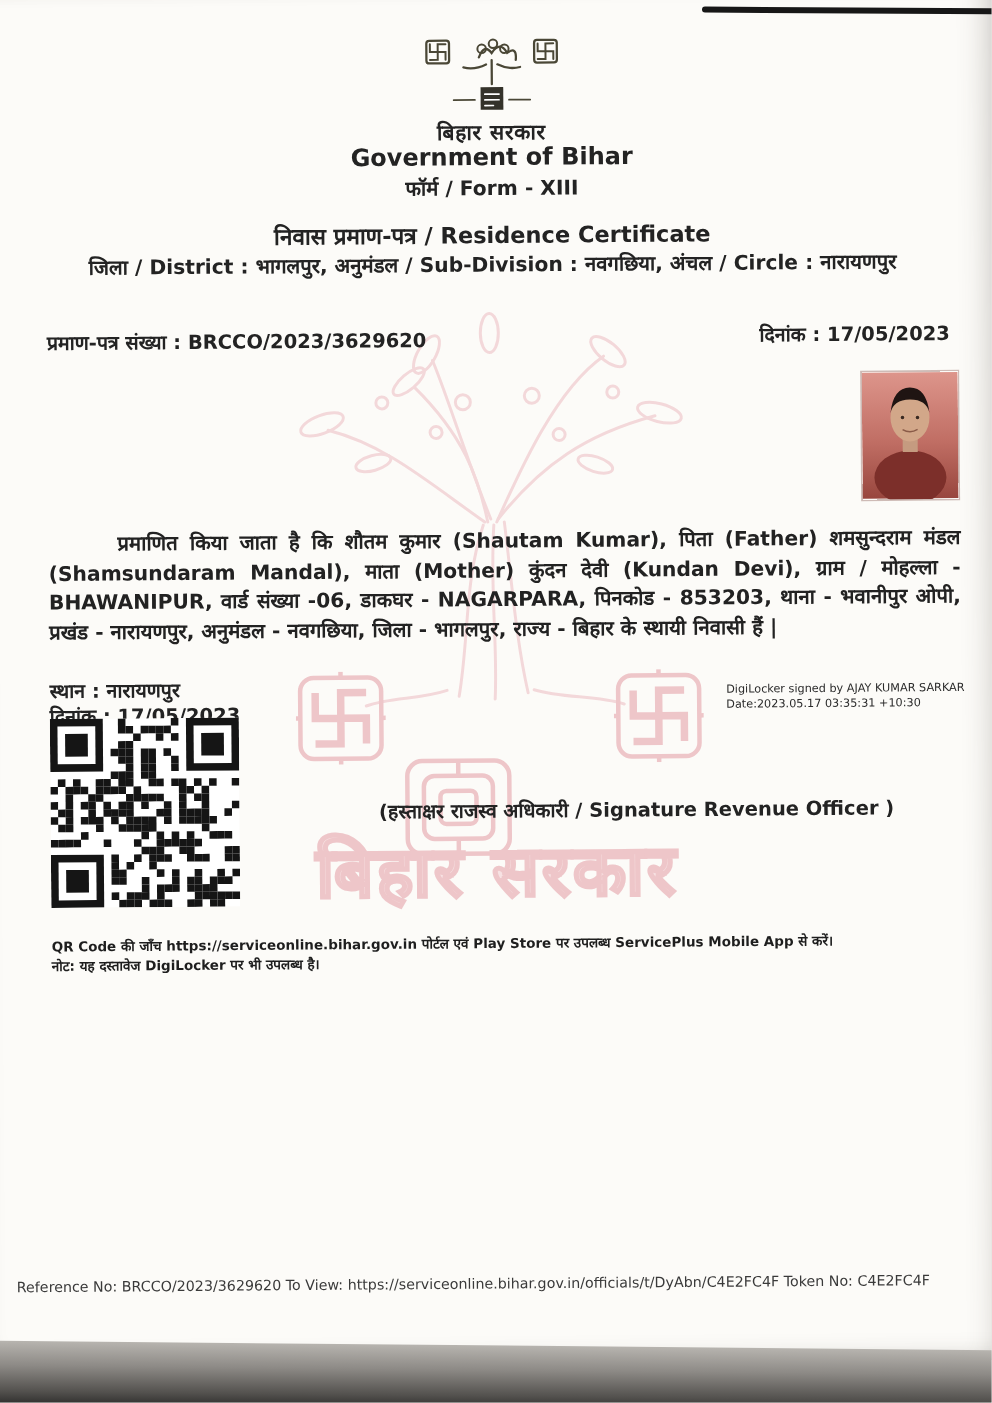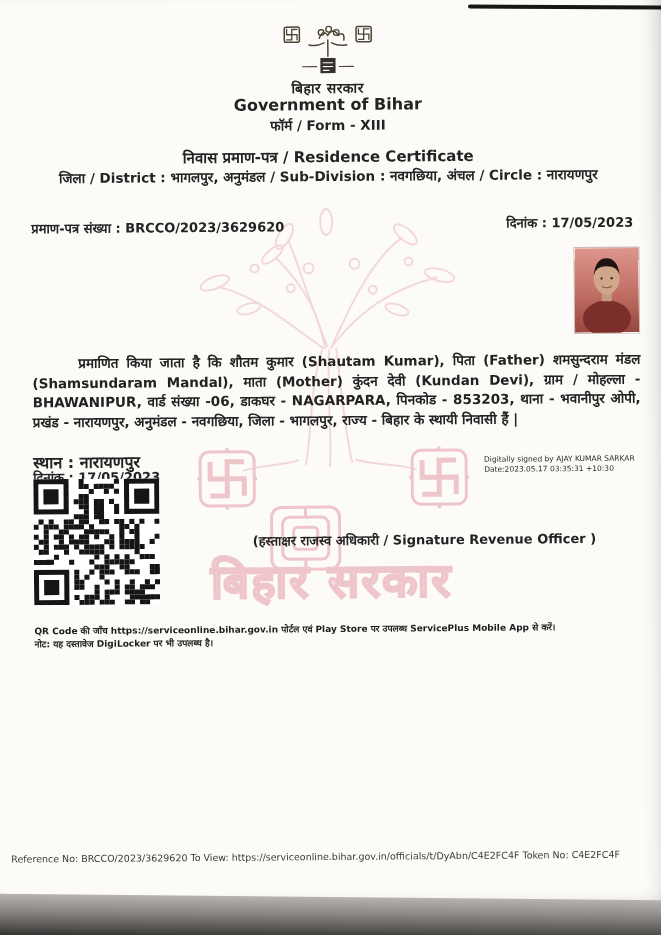--- a/index.html
+++ b/index.html
@@ -35,21 +35,21 @@
   .photo { left:576px; top:250px; width:64px; height:85px; box-shadow:0 0 0 1px rgba(120,70,60,.35); }
   .photo svg { display:block; width:100%; height:100%; }
 
   
   .declaration {
     left:33px; top:352px; width:608px;
     font-size:13.5px; line-height:19.5px; font-weight:700;
     text-align:justify; text-indent:46px; color:#222;
   }
 
-  .place-line { left:33px; top:449px; font-size:16px; font-weight:700; }
+  .place-line { left:33px; top:449px; font-size:13px; font-weight:700; }
   .date-line2 { left:33px; top:466px; font-size:13px; font-weight:700; }
 
   .digital-sign { left:484px; top:456px; width:176px; font-size:7.5px; line-height:9.5px; color:#2b2b2b; }
 
   .qr { left:33px; top:477px; width:126px; height:126px; }
   .qr svg { display:block; width:100%; height:100%; }
 
   .officer-line { left:252px; top:531px; font-size:13px; font-weight:700; }
 
   
@@ -184,21 +184,21 @@
         <path d="M27 38 q5 3 10 0" stroke="#8a5b48" stroke-width="1" fill="none"></path>
       </svg>
     </div>
 
     <div class="abs declaration">प्रमाणित किया जाता है कि शौतम कुमार (Shautam Kumar), पिता (Father) शमसुन्दराम मंडल (Shamsundaram Mandal), माता (Mother) कुंदन देवी (Kundan Devi), ग्राम / मोहल्ला - BHAWANIPUR, वार्ड संख्या -06, डाकघर - NAGARPARA, पिनकोड - 853203, थाना - भवानीपुर ओपी, प्रखंड - नारायणपुर, अनुमंडल - नवगछिया, जिला - भागलपुर, राज्य - बिहार के स्थायी निवासी हैं |</div>
 
     <div class="abs place-line">स्थान : नारायणपुर</div>
     <div class="abs date-line2">दिनांक : 17/05/2023</div>
 
     <div class="abs digital-sign">
-      <div>Digitally signed by AJAY KUMAR SARKAR</div>
+      <div>DigiLocker signed by AJAY KUMAR SARKAR</div>
       <div>Date:2023.05.17 03:35:31 +10:30</div>
     </div>
 
     <div class="abs qr">
       <svg viewBox="0 0 125 125">
         <rect width="125" height="125" fill="#ffffff"></rect>
         <rect x="0" y="0" width="35" height="35" fill="#151515"></rect>
         <rect x="5" y="5" width="25" height="25" fill="#ffffff"></rect>
         <rect x="10" y="10" width="15" height="15" fill="#151515"></rect>
         <rect x="90" y="0" width="35" height="35" fill="#151515"></rect>

